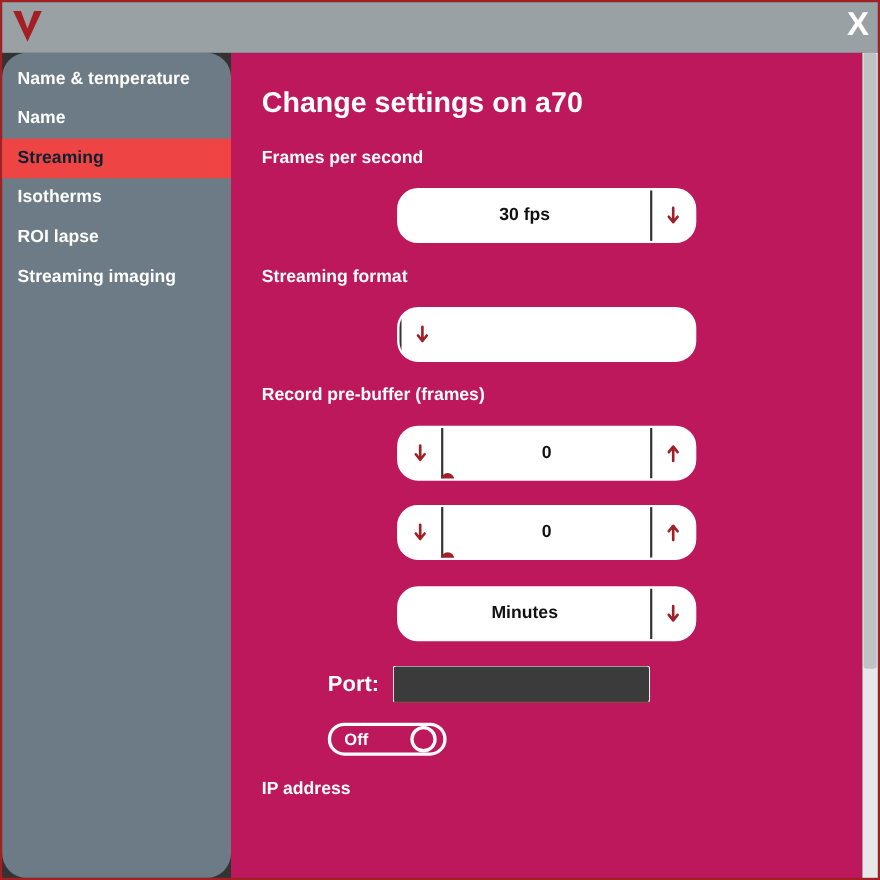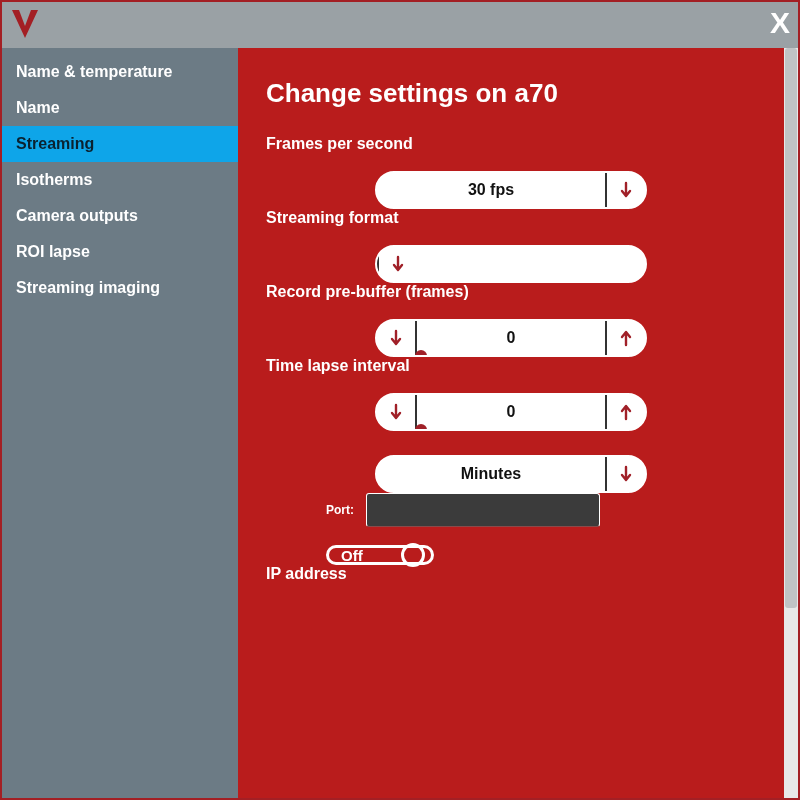--- a/index.html
+++ b/index.html
@@ -2,43 +2,43 @@
 <html><head>
 <meta charset="utf-8">
 <style>
   * { box-sizing: border-box; margin: 0; padding: 0; }
   html, body { width: 800px; height: 800px; overflow: hidden; font-family: Verdana, Geneva, sans-serif; font-size: 15px; }
   .app { width: 800px; height: 800px; border: 2px solid #A31F24; background: #333; display: flex; flex-direction: column; }
   .titlebar { height: 46px; background: #9aa1a5; display: flex; align-items: center; position: relative; }
   .logo { width: 46px; height: 46px; display: flex; align-items: center; justify-content: center; }
   .close-x { position: absolute; right: 8px; top: 4px; color: #fff; font-size: 30px; font-weight: bold; cursor: pointer; }
   .body { flex: 1; display: flex; min-height: 0; }
-  .sidebar { width: 236px; background: #6c7b85; color: #fff; padding-top: 6px; }
+  .sidebar { width: 208px; background: #6c7b85; color: #fff; padding-top: 6px; border-radius: 22px; }
   .side-item { padding: 9px 14px; font-weight: bold; font-size: 16px; cursor: pointer; }
-  .side-item.active { background: #0ea5e9; color: #0a2230; }
+  .side-item.active { background: #ef4444; color: #0a2230; }
   .main-wrap { flex: 1; display: flex; min-width: 0; }
-  .main { flex: 1; background: #b91c1c; color: #fff; padding: 26px 28px 10px 28px; overflow: hidden; }
+  .main { flex: 1; background: #be185d; color: #fff; padding: 26px 28px 10px 28px; overflow: hidden; }
   .scrollbar { width: 14px; background: #e8e8e8; position: relative; }
   .scroll-thumb { position: absolute; left: 1px; right: 1px; top: 0; height: 560px; background: #c0c3c5; border-radius: 3px; }
   h1.title { font-size: 26px; font-weight: bold; margin: 4px 0 26px 0; }
-  .section { }
+  .section { margin-bottom: 22px; }
   .sec-label { font-weight: bold; font-size: 16px; margin-bottom: 18px; }
   .row-center { display: flex; justify-content: center; }
-  .pill { width: 272px; height: 38px; background: #fff; border: 2px solid #fff; border-radius: 19px; color: #111; display: flex; align-items: stretch; overflow: hidden; position: relative; }
+  .pill { width: 272px; height: 50px; background: #fff; border: 2px solid #fff; border-radius: 19px; color: #111; display: flex; align-items: stretch; overflow: hidden; position: relative; }
   .pill .val { flex: 1; display: flex; align-items: center; justify-content: center; font-weight: bold; font-size: 16px; }
   .pbtn { width: 40px; display: flex; align-items: center; justify-content: center; cursor: pointer; }
   .pbtn.left { border-right: 2px solid #333; }
   .pbtn.right { border-left: 2px solid #333; }
   .arrow { width: 12px; height: 18px; }
   .arrow path { stroke: #a02028; stroke-width: 2.4; fill: none; stroke-linecap: round; stroke-linejoin: round; }
   .slider-dot { position: absolute; width: 12px; height: 12px; background: #a02028; border-radius: 50%; left: 38px; bottom: -7px; }
   .port-row { display: flex; align-items: center; gap: 12px; margin-left: 60px; margin-bottom: 18px; }
-  .port-label { font-weight: bold; font-size: 12px; }
+  .port-label { font-weight: bold; font-size: 20px; }
   .port-input { width: 234px; height: 34px; background: #3b3b3b; border: 1.5px solid #fff; border-bottom: 1.5px solid #8a4a4a; border-radius: 3px; color: #fff; padding: 0 8px; }
-  .toggle { width: 108px; height: 20px; border: 3px solid #fff; border-radius: 19px; display: flex; align-items: center; padding: 0 6px 0 12px; gap: 10px; margin-left: 60px; cursor: pointer; }
+  .toggle { width: 108px; height: 30px; border: 3px solid #fff; border-radius: 19px; display: flex; align-items: center; padding: 0 6px 0 12px; gap: 10px; margin-left: 60px; cursor: pointer; }
   .toggle .tlabel { font-weight: bold; font-size: 15px; color: #fff; }
   .knob { width: 24px; height: 24px; border: 3px solid #fff; border-radius: 50%; margin-left: auto; }
 </style>
 </head>
 <body>
 
 <div class="app">
   <div class="titlebar">
     <div class="logo">
       <svg width="34" height="34" viewBox="0 0 34 34">
@@ -46,21 +46,20 @@
         </svg>
     </div>
     <div class="close-x">X</div>
   </div>
   <div class="body">
     <div class="sidebar">
       <div class="side-item">Name &amp; temperature</div>
       <div class="side-item">Name</div>
       <div class="side-item active">Streaming</div>
       <div class="side-item">Isotherms</div>
-      <div class="side-item">Camera outputs</div>
       <div class="side-item">ROI lapse</div>
       <div class="side-item">Streaming imaging</div>
     </div>
     <div class="main-wrap">
       <div class="main">
         <h1 class="title">Change settings on a70</h1>
 
         <div class="section">
           <div class="sec-label">Frames per second</div>
           <div class="row-center">
@@ -102,21 +101,20 @@
                 <svg class="arrow" viewBox="0 0 12 18">
                     <path d="M6 16 V4 M2 8 L6 3 L10 8"></path>
                   </svg>
               </div>
               <div class="slider-dot"></div>
             </div>
           </div>
         </div>
 
         <div class="section">
-          <div class="sec-label">Time lapse interval</div>
           <div class="row-center" style="margin-bottom:24px;">
             <div class="pill">
               <div class="pbtn left">
                 <svg class="arrow" viewBox="0 0 12 18">
                     <path d="M6 2 V14 M2 10 L6 15 L10 10"></path>
                   </svg>
               </div>
               <div class="val">0</div>
               <div class="pbtn right">
                 <svg class="arrow" viewBox="0 0 12 18">

